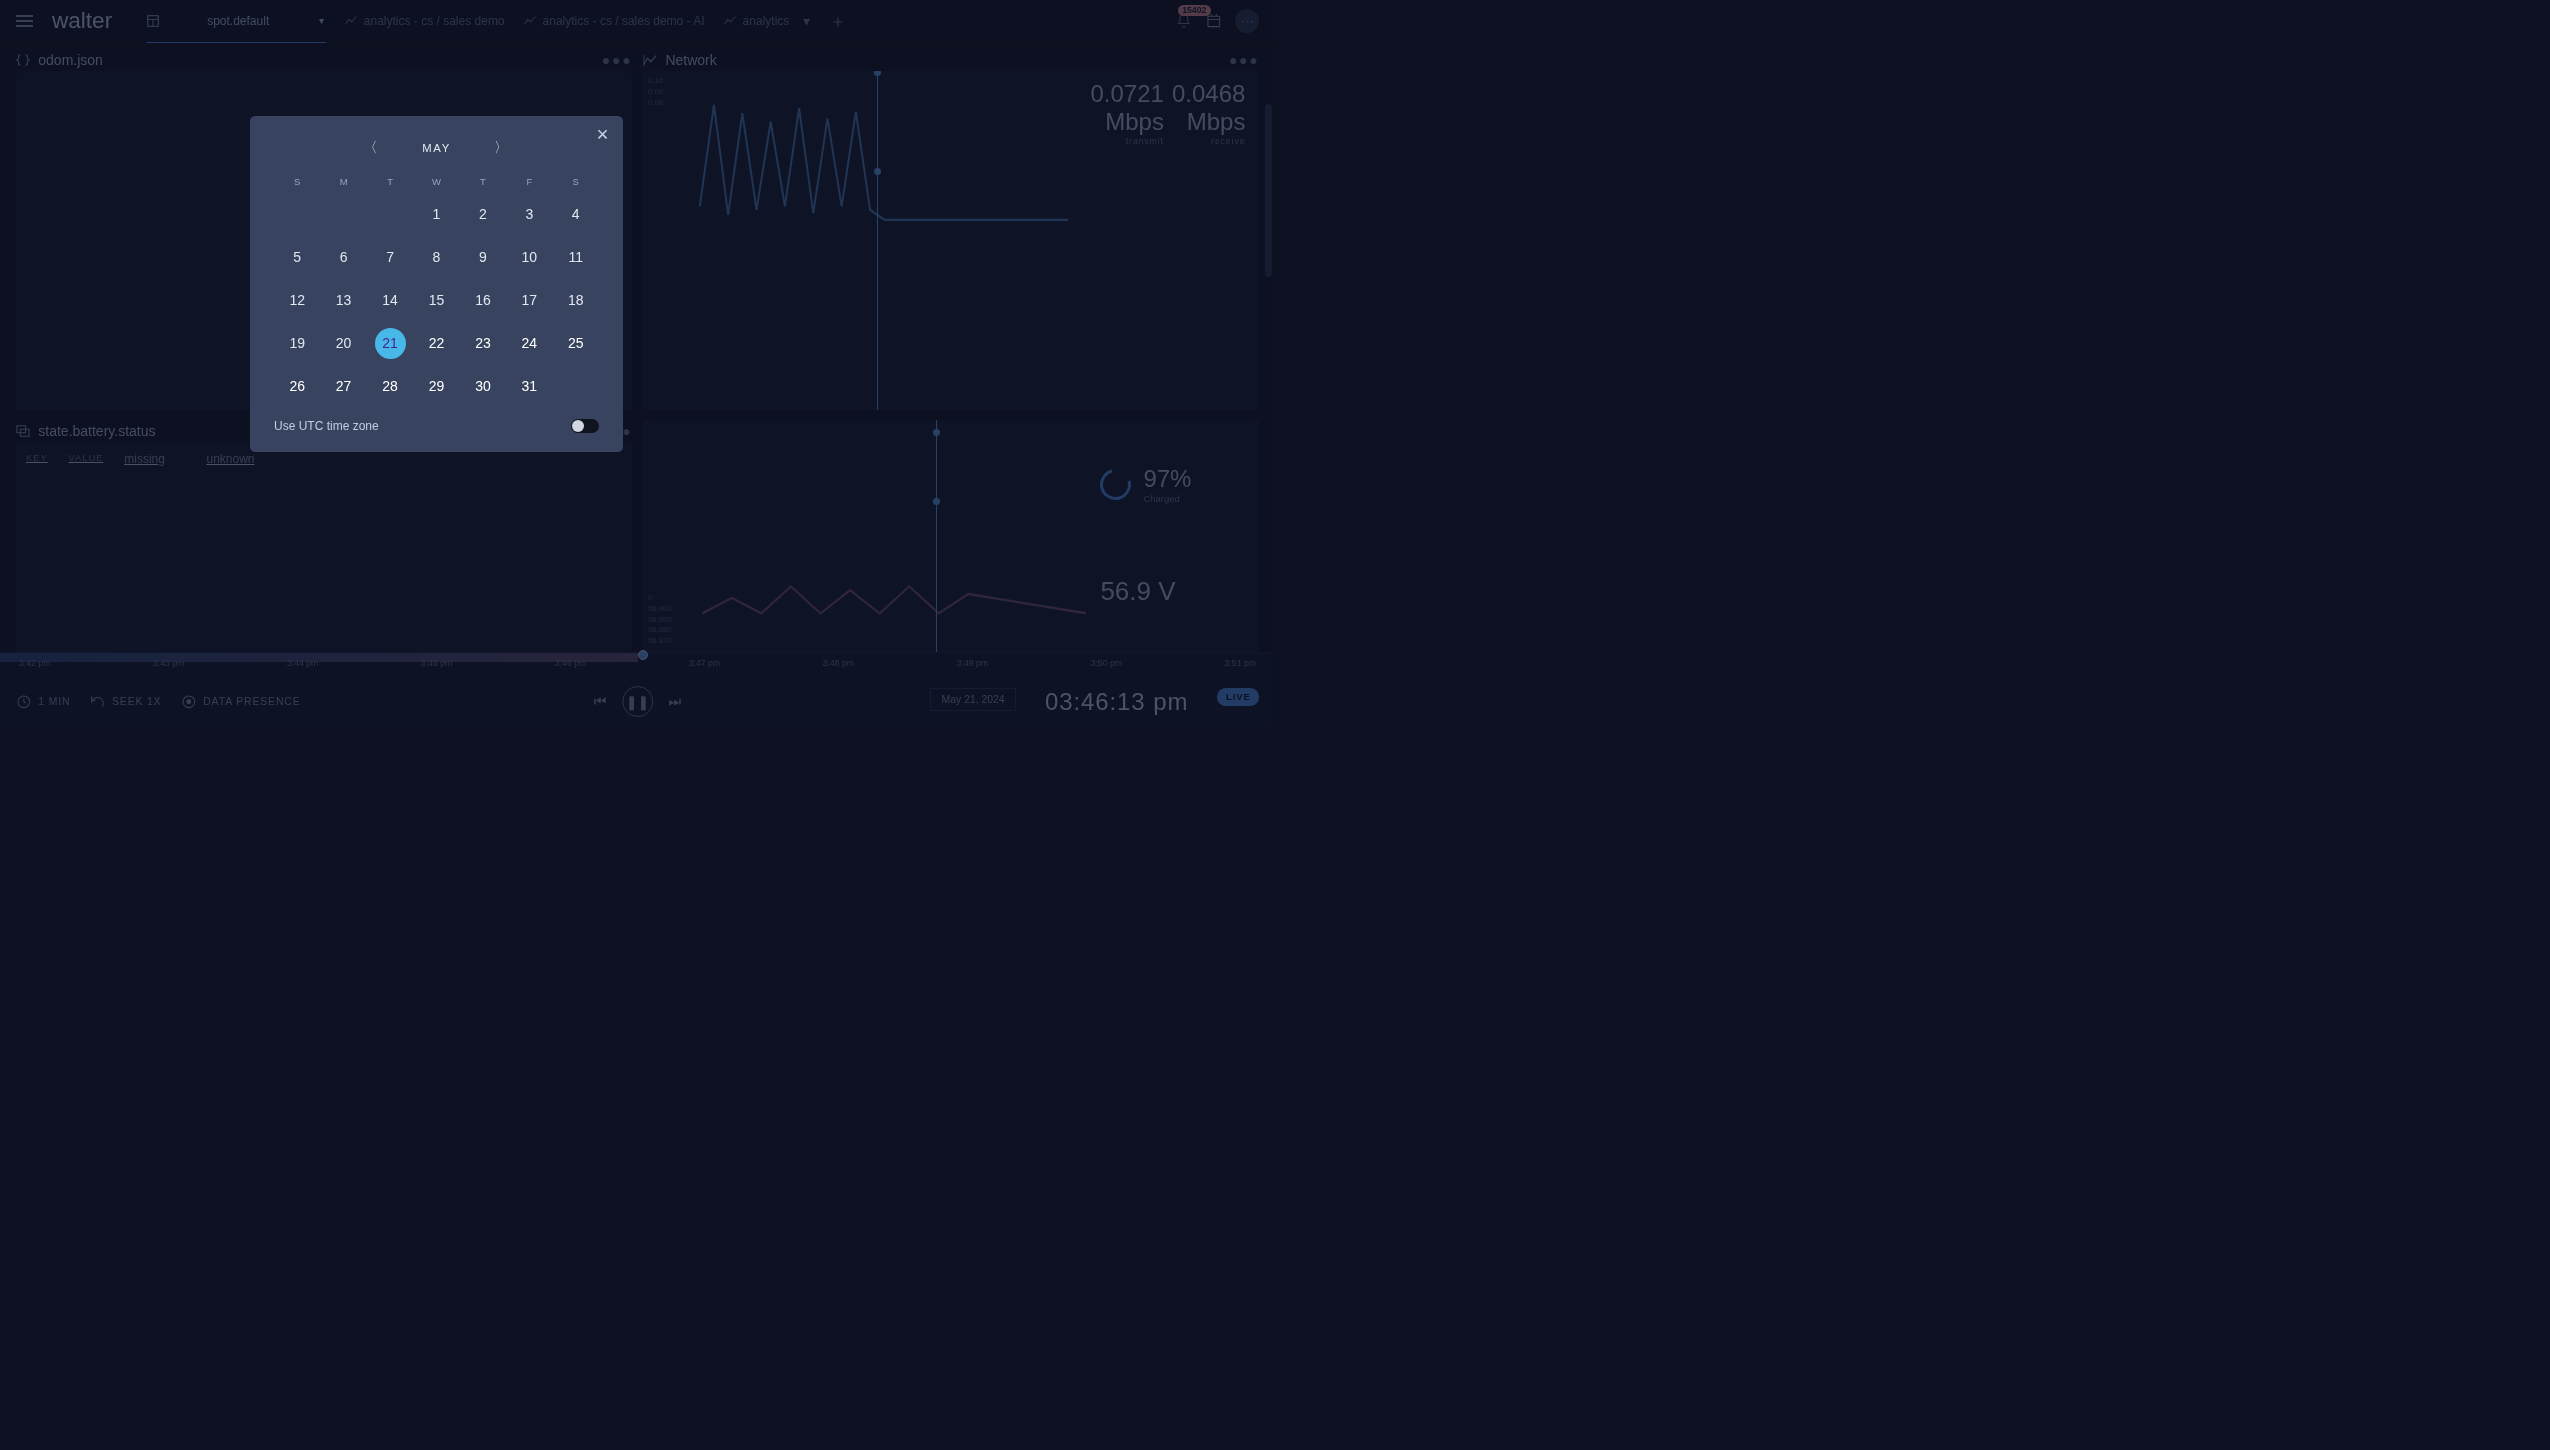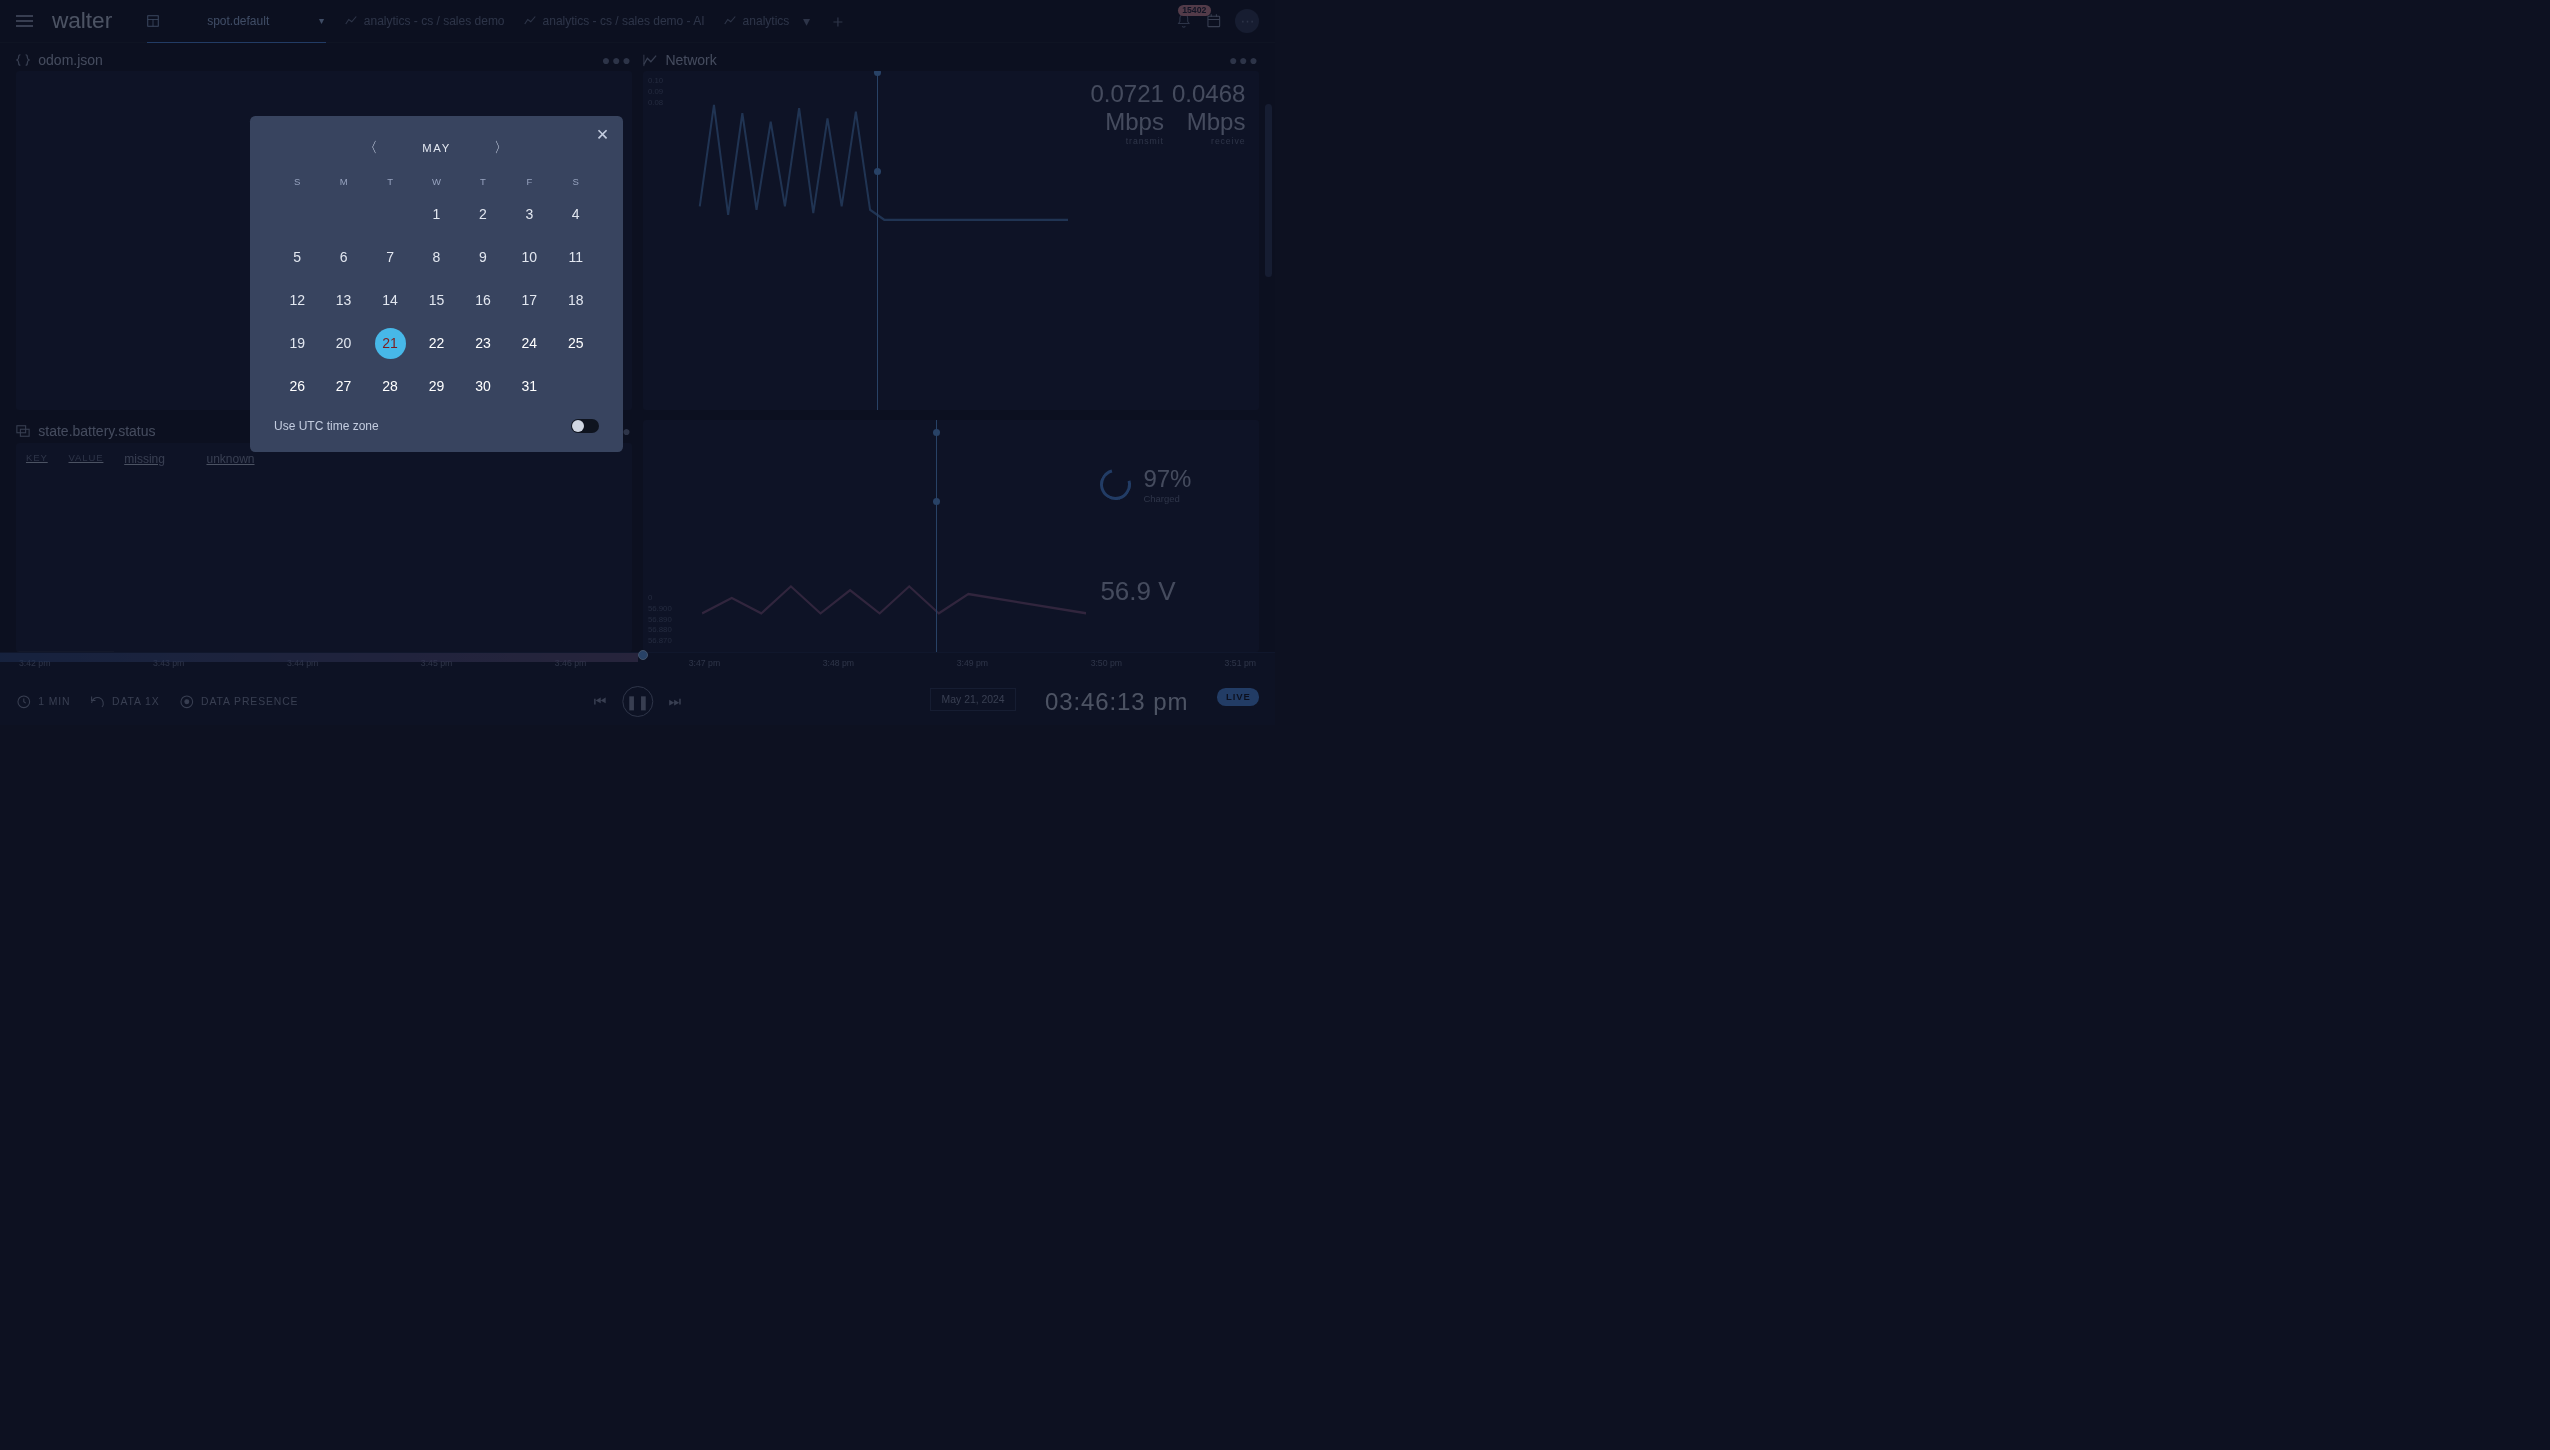--- a/index.html
+++ b/index.html
@@ -68,21 +68,21 @@
 
 .overlay { position:absolute; inset:0; background:rgba(13,17,33,0.65); }
 .calendar { position:absolute; top:116px; left:250px; width:373px; background:#38445f; border-radius:5.2px; padding:22.6px 24px 19px 24px; color:#e2e7f0; }
 .cal-close { position:absolute; top:10.4px; right:14px; color:#c4cde0; font-size:15.6px; cursor:pointer; }
 .cal-head { display:flex; align-items:center; justify-content:center; gap:43px; font-size:11.3px; letter-spacing:1.7px; margin-bottom:19px; }
 .cal-nav { cursor:pointer; color:#c4cde0; font-size:14px; }
 .cal-grid { display:grid; grid-template-columns:repeat(7,1fr); text-align:center; row-gap:12px; }
 .cal-dh { font-size:9.5px; color:#97a3bf; }
 .cal-day { font-size:14px; color:#e2e7f0; width:31px; height:31px; display:flex; align-items:center; justify-content:center; margin:0 auto; border-radius:50%; cursor:pointer; }
 .cal-day.muted { color:#ffffff; }
-.cal-day.sel { background:#47b8e8; color:#7f1d1d; font-weight:500; }
+.cal-day.sel { background:#47b8e8; color:#4c1d95; font-weight:500; }
 .cal-footer { display:flex; align-items:center; justify-content:space-between; margin-top:17.3px; font-size:12px; color:#c4cde0; }
 .toggle { width:28px; height:14px; background:#0f141f; border-radius:8.7px; position:relative; cursor:pointer; }
 .toggle .knob { width:12px; height:12px; background:#d0d6e2; border-radius:50%; position:absolute; top:0.9px; left:0.9px; }
 
 svg { display:block; }
 .scrollbar-thumb { position:absolute; right:3.5px; top:104px; width:7px; height:173px; background:#2a3454; border-radius:3.5px; }
 </style>
 </head>
 <body>
 
@@ -285,21 +285,21 @@
           <circle cx="12" cy="12" r="9"></circle>
           <path d="M12 7v5l3 2"></path>
         </svg>
       <span>1 MIN</span>
     </div>
     <div class="ctrl-item">
       <svg width="15.6" height="15.6" viewBox="0 0 24 24" fill="none" stroke="#8993ad" stroke-width="1.6">
           <path d="M4 4v6h6"></path>
           <path d="M20 20a9 9 0 10-16-6"></path>
         </svg>
-      <span>DATA 1X</span>
+      <span>SEEK 1X</span>
     </div>
     <div class="ctrl-item">
       <svg width="15.6" height="15.6" viewBox="0 0 24 24" fill="none" stroke="#8993ad" stroke-width="1.6">
           <circle cx="12" cy="12" r="9"></circle>
           <circle cx="12" cy="12" r="3" fill="#8993ad"></circle>
         </svg>
       <span>DATA PRESENCE</span>
     </div>
 
     <div class="play-group">

